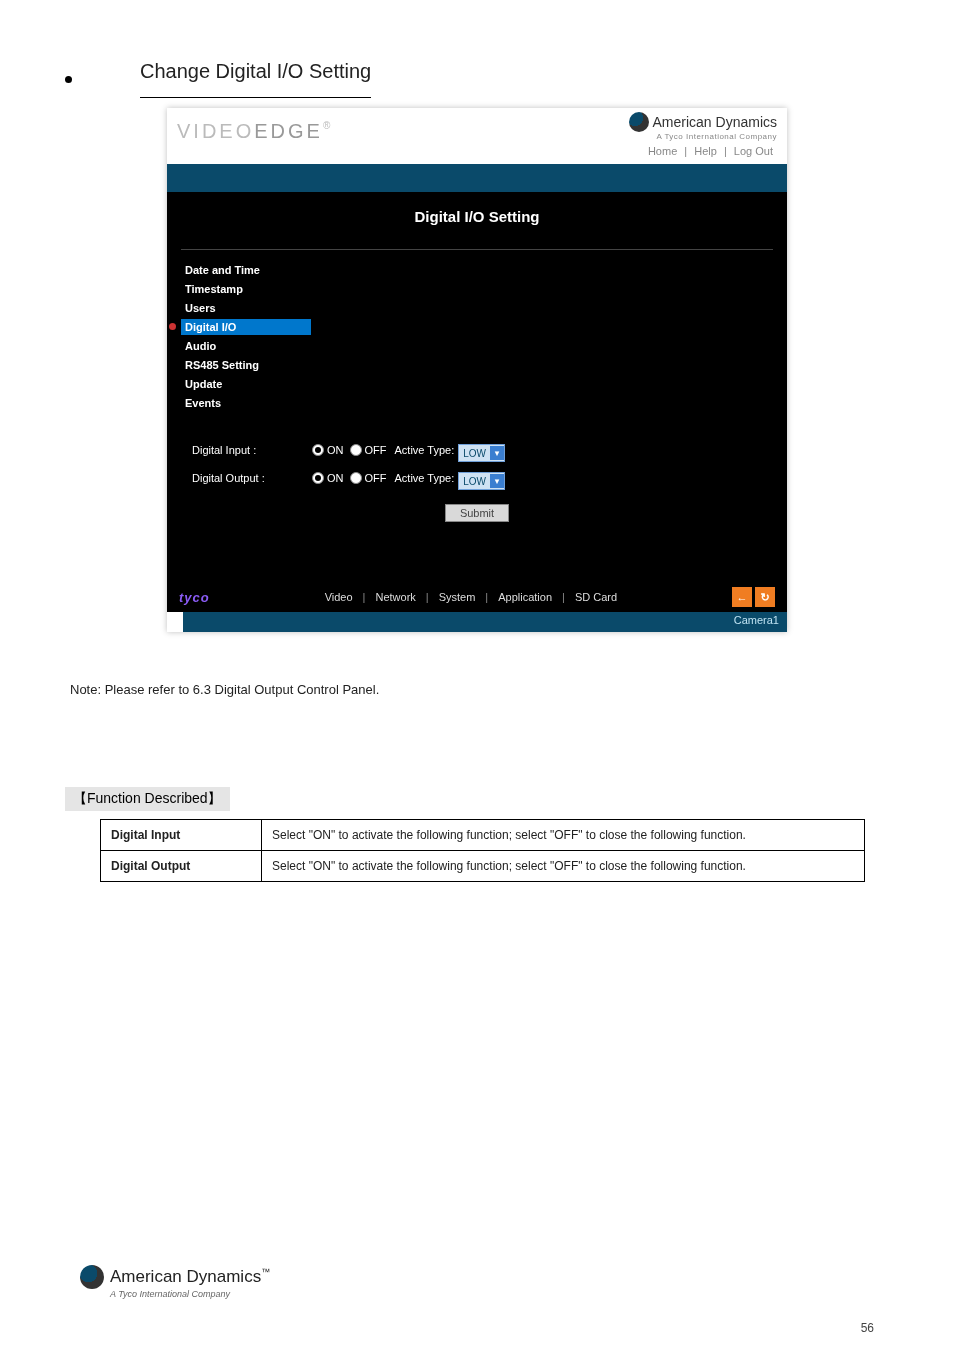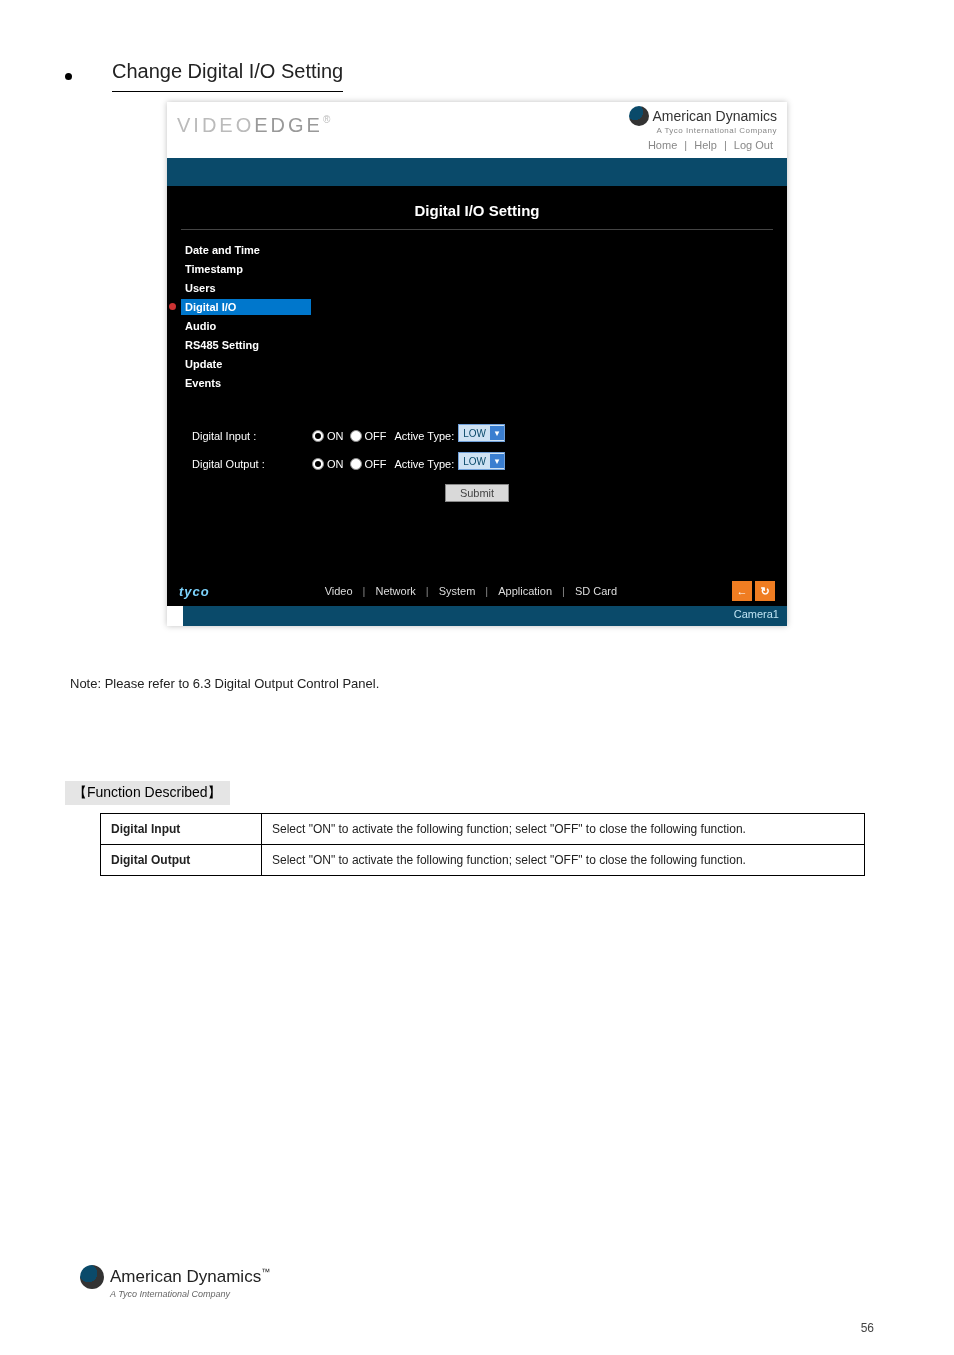--- a/index.html
+++ b/index.html
@@ -26,21 +26,22 @@
     width: 7px;
     height: 7px;
     background: #000;
     border-radius: 50%;
     margin-left: 0px;
   }
   .section-title {
     font-family: "Comic Sans MS", cursive, sans-serif;
     font-size: 20px;
     border-bottom: 1px solid #000;
-    padding-bottom: 8px;
+    padding-bottom: 14px;
+    margin-left: 28px;
   }
   .instruction-line {
     margin: 30px 0 40px 40px;
   }
   
   .app-window {
     width: 620px;
     margin: 0 auto 50px auto;
     box-shadow: 0 0 6px rgba(0,0,0,0.25);
     font-size: 11px;
@@ -88,21 +89,21 @@
     display: flex;
   }
   .panel-inner {
     width: 100%;
     padding: 10px 0 0 0;
   }
   .panel-title {
     text-align: center;
     font-size: 15px;
     font-weight: bold;
-    padding: 6px 0 10px 0;
+    padding: 6px 0 24px 0;
     border-bottom: 1px solid #444;
     margin-bottom: 12px;
     color: #fff;
   }
   .io-body {
     display: flex;
     gap: 28px;
     flex-direction: column;
   }
   .sidebar {
@@ -130,21 +131,21 @@
     height: 7px;
     background: #c33;
     border-radius: 50%;
   }
   .settings-pane {
     flex: 1;
     padding-top: 2px;
   }
   .form-row {
     display: flex;
-    align-items: flex-end;
+    align-items: flex-start;
     margin-bottom: 10px;
     padding-left: 11px;
   }
   .form-label {
     width: 120px;
     font-size: 11px;
   }
   .radio-fake {
     display:inline-flex; align-items:center; gap:3px; margin-right:6px;
   }
@@ -160,21 +161,21 @@
   .sel-fake .arrow { background:#3a7ed0; color:#fff; width:14px; text-align:center; margin-left:4px; font-size:9px; line-height:14px; height:14px;}
   .submit-btn {
     display:block; margin: 14px auto 0 auto;
     background:#d9d9d9; color:#444; border:1px solid #888; padding:2px 14px; font-size:11px;
     cursor:pointer;
   }
   .black-bottom-bar {
     background:#000; height:30px; display:flex; align-items:center; justify-content:space-between; padding: 0 12px;
     font-size:11px;
   }
-  .tyco-logo { font-style: italic; font-weight: bold; font-size:13px; color:#7dd3fc; letter-spacing:1px;}
+  .tyco-logo { font-style: italic; font-weight: bold; font-size:13px; color:#8b5cf6; letter-spacing:1px;}
   .bottom-tabs { display:flex; gap:10px; align-items:center;}
   .bottom-tabs .sep{ color:#888;}
   .bottom-tabs .tab { cursor:pointer; color:#ddd;}
   .orange-btns { display:flex; gap:3px;}
   .orange-btn { width:20px; height:20px; background:#f07d22; color:#fff; display:flex; align-items:center; justify-content:center; font-weight:bold; cursor:pointer;}
   .blue-bar-bottom { height:18px; background:#0a4a6a; text-align:right; color:#bfe3f3; font-size:11px; padding: 2px 8px 0 0; margin-left: 16px;}
   
   .note-line {
     font-size: 13px;
     margin-left: 5px;

